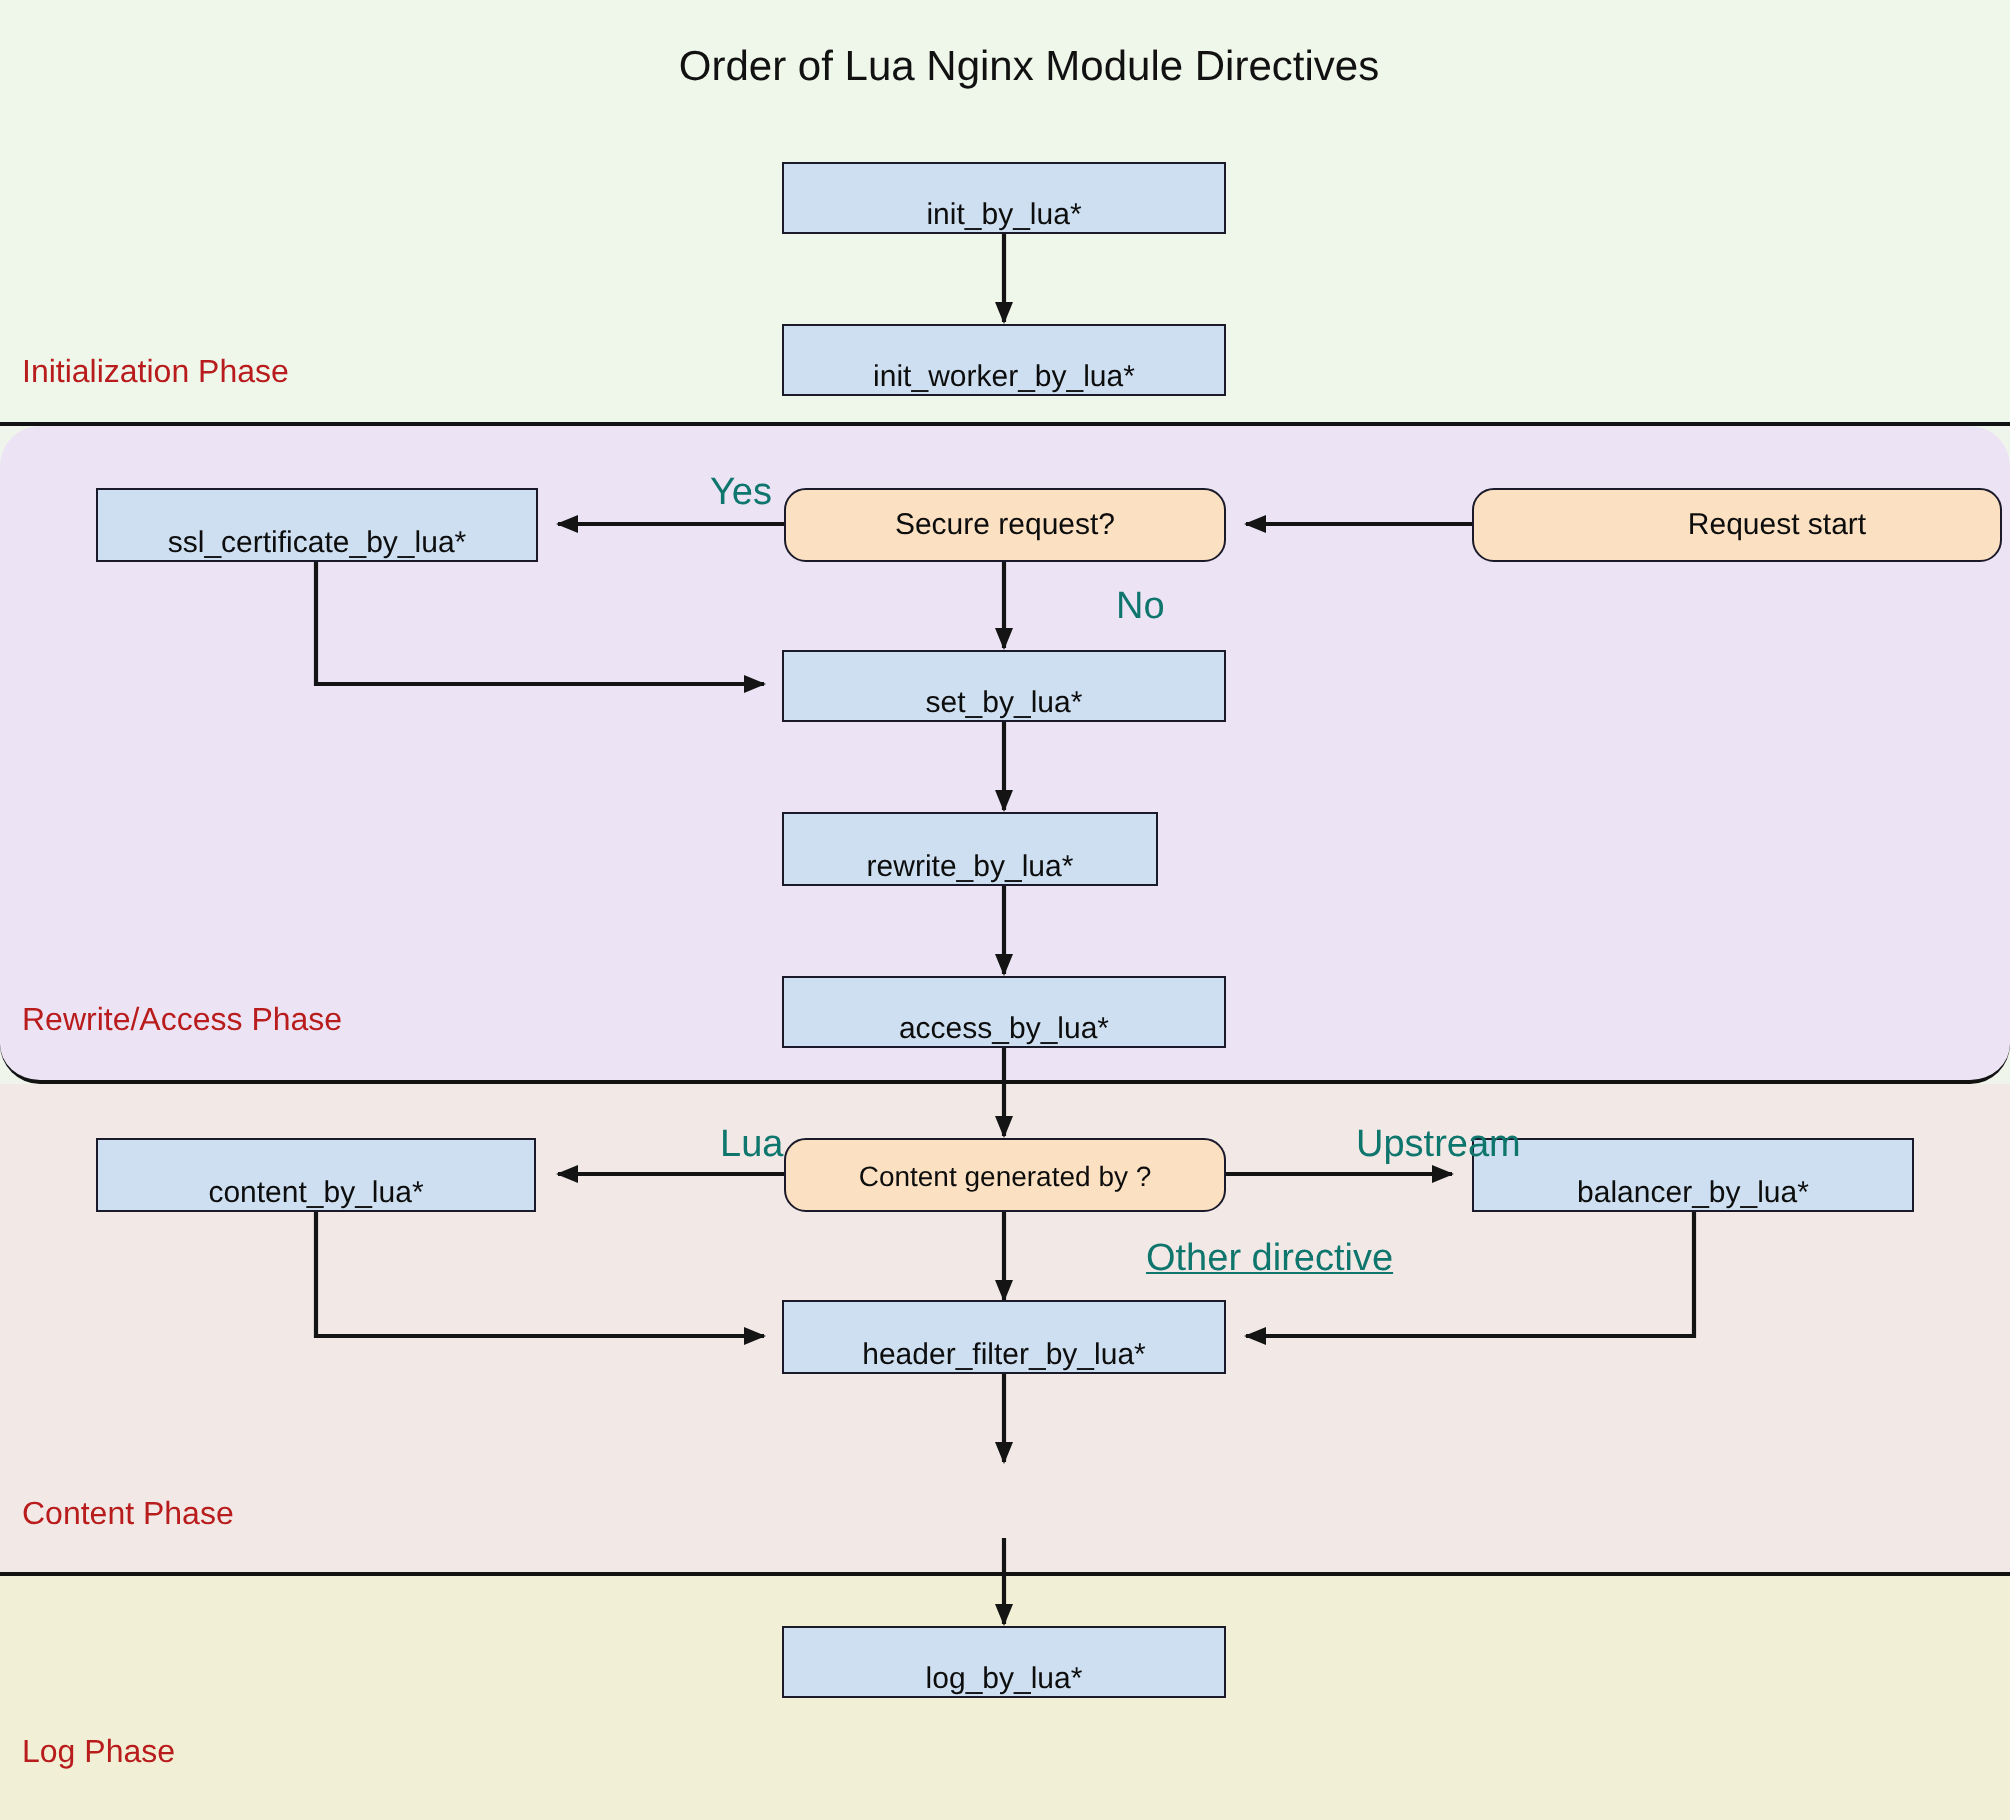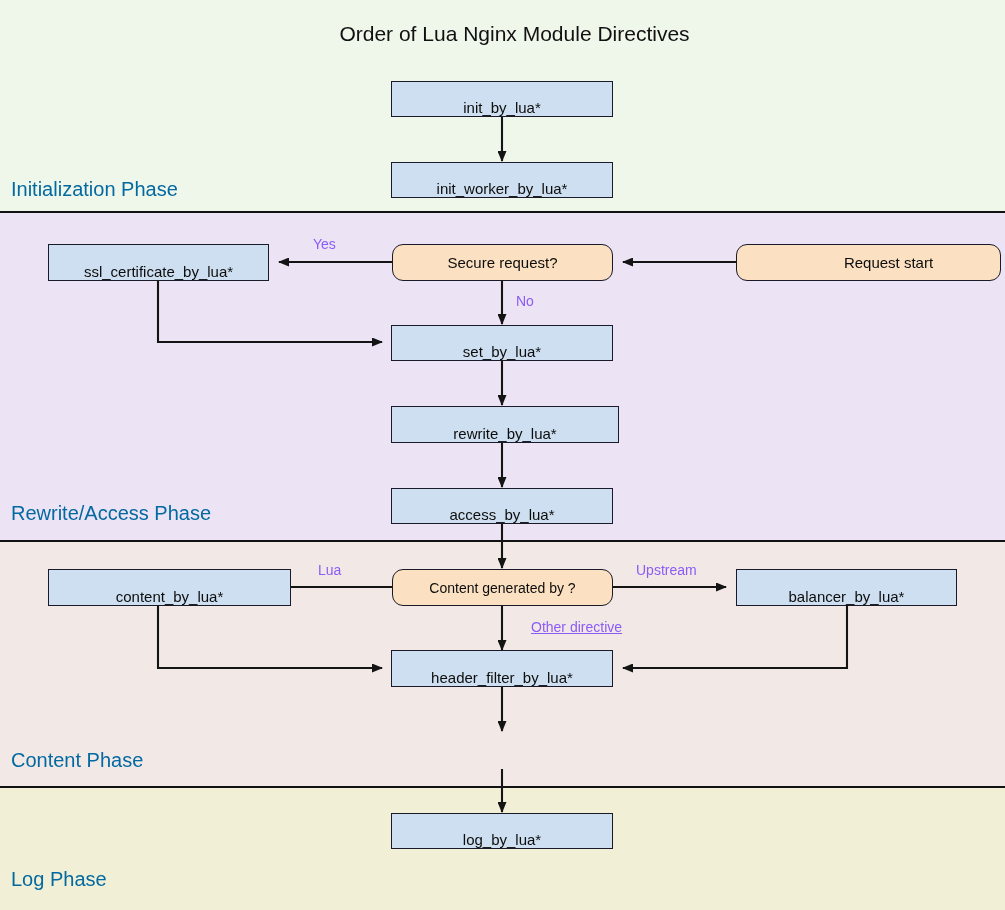--- a/index.html
+++ b/index.html
@@ -1,31 +1,31 @@
 <!DOCTYPE html>
 <html><head>
 <meta charset="utf-8">
 <style>
   html,body{margin:0;padding:0;background:#ffffff;}
   body{font-family:"Liberation Sans",sans-serif;}
   #stage{position:relative;width:1005px;height:910px;overflow:hidden;background:#f0f5ec;}
   .band{position:absolute;left:0;width:1005px;box-sizing:border-box;}
-  .band .band-label{position:absolute;left:11px;font-size:20px;color:#0369a1;white-space:nowrap;}
+  .band .band-label{position:absolute;left:11px;font-size:16px;color:#b91c1c;white-space:nowrap;}
   #band-init{top:0;height:213px;background:#eff6ea;border-bottom:2px solid #121212;}
-  #band-rewrite{top:213px;height:329px;background:#ece4f4;border-bottom:2px solid #121212;}
+  #band-rewrite{top:213px;height:329px;background:#ece4f4;border-bottom:2px solid #121212;border-radius:20px;}
   #band-content{top:542px;height:246px;background:#f2e9e7;border-bottom:2px solid #121212;}
   #band-log{top:788px;height:122px;background:#f1efd5;}
   #title{position:absolute;left:0;top:22px;width:1005px;text-align:center;font-size:21px;color:#111;padding-left:12px;}
   svg#wires{position:absolute;left:0;top:0;width:1005px;height:910px;}
   .node{position:absolute;box-sizing:border-box;display:flex;align-items:center;justify-content:center;
         border:1.6px solid #1a1a2a;font-size:15px;color:#0d0d0d;text-align:center;}
   .proc{background:#cddff0;align-items:flex-end;}
   .dec{background:#fbe0c2;border-radius:11px;}
   .dec.small{font-size:14px;}
-  .elabel{position:absolute;font-size:14px;color:#8b5cf6;white-space:nowrap;}
+  .elabel{position:absolute;font-size:19px;color:#0f766e;white-space:nowrap;margin-left:42px;}
 </style>
 </head>
 <body>
 
 <div id="stage">
 
   <div class="band" id="band-init">
     <div class="band-label" style="top:178px">Initialization Phase</div>
   </div>
   <div class="band" id="band-rewrite">
@@ -97,33 +97,33 @@
   </div>
 
   <div class="node proc" style="left:48px;top:244px;width:221px;height:37px;">
     <span>ssl_certificate_by_lua*</span>
   </div>
 
   <div class="node proc" style="left:391px;top:325px;width:222px;height:36px;">
     <span>set_by_lua*</span>
   </div>
 
-  <div class="node proc" style="left:391px;top:406px;width:228px;height:37px;">
+  <div class="node proc" style="left:391px;top:406px;width:188px;height:37px;">
     <span>rewrite_by_lua*</span>
   </div>
 
   <div class="node proc" style="left:391px;top:488px;width:222px;height:36px;">
     <span>access_by_lua*</span>
   </div>
 
   <div class="node dec small" style="left:392px;top:569px;width:221px;height:37px;">
     <span>Content generated by ?</span>
   </div>
 
-  <div class="node proc" style="left:48px;top:569px;width:243px;height:37px;">
+  <div class="node proc" style="left:48px;top:569px;width:220px;height:37px;">
     <span>content_by_lua*</span>
   </div>
 
   <div class="node proc" style="left:736px;top:569px;width:221px;height:37px;">
     <span>balancer_by_lua*</span>
   </div>
 
   <div class="node proc" style="left:391px;top:650px;width:222px;height:37px;">
     <span>header_filter_by_lua*</span>
   </div>

